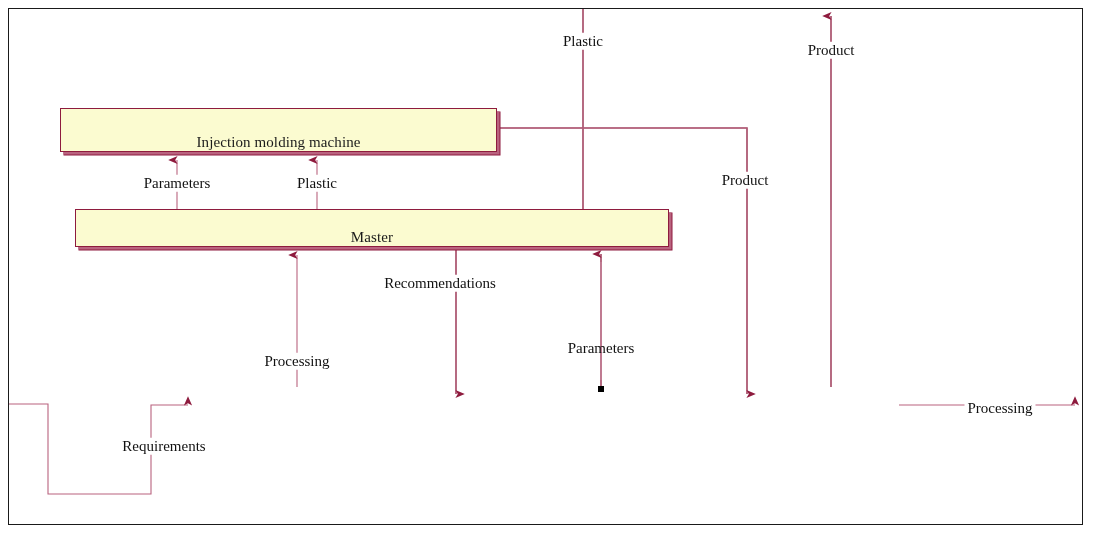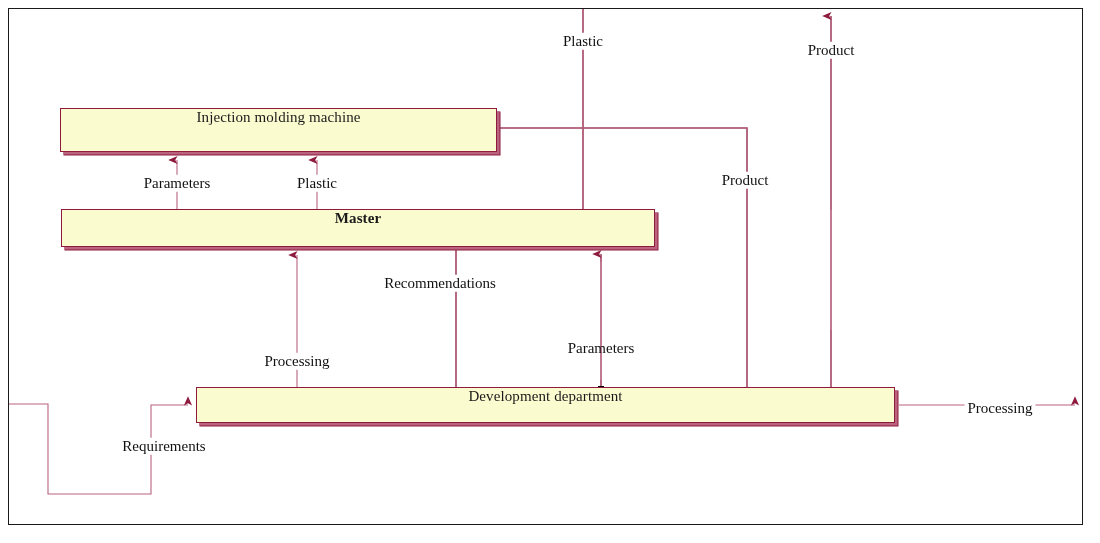--- a/index.html
+++ b/index.html
@@ -34,21 +34,21 @@
     width: 1100px;
     height: 543px;
     pointer-events: none;
   }
   .node {
     position: absolute;
     box-sizing: border-box;
     background: #fbfbd0;
     border: 1.2px solid #8e1b3e;
     display: flex;
-    align-items: flex-start;
+    align-items: flex-end;
     justify-content: center;
     box-shadow: 3px 3px 0 -0.5px #b9637f, 3.5px 3.5px 0 0 #8e1b3e;
   }
   .node-label {
     font-size: 15px;
     color: #1a1a1a;
     letter-spacing: 0.1px;
     white-space: nowrap;
   }
   .edge-label {
@@ -122,27 +122,24 @@
     </g>
   </svg>
 
   <div class="port" style="left:601px; top:241px;"></div>
   <div class="port" style="left:601px; top:389px;"></div>
 
   <div class="node" style="left:60px; top:108px; width:437px; height:44px;">
     <span class="node-label">Injection molding machine</span>
   </div>
 
-  <div class="node" style="left:61px; top:209px; width:594px; height:38px;font-weight:bold;">
+  <div class="node" style="left:75px; top:209px; width:594px; height:38px;">
     <span class="node-label">Master</span>
   </div>
 
-  <div class="node" style="left:196px; top:387px; width:699px; height:36px;">
-    <span class="node-label">Development department</span>
-  </div>
 
   <div class="edge-label" style="left:177px; top:183px;">Parameters</div>
 
   <div class="edge-label" style="left:317px; top:183px;">Plastic</div>
 
   <div class="edge-label" style="left:583px; top:41px;">Plastic</div>
 
   <div class="edge-label" style="left:745px; top:180px;">Product</div>
 
   <div class="edge-label" style="left:831px; top:50px;">Product</div>

